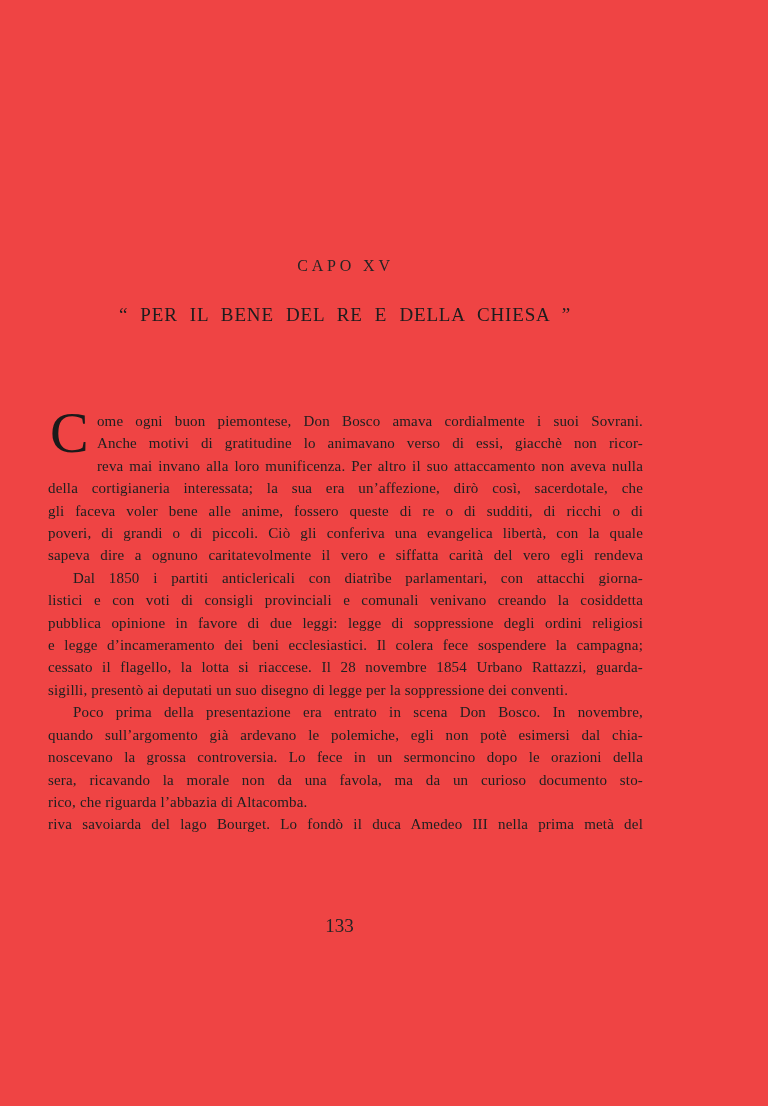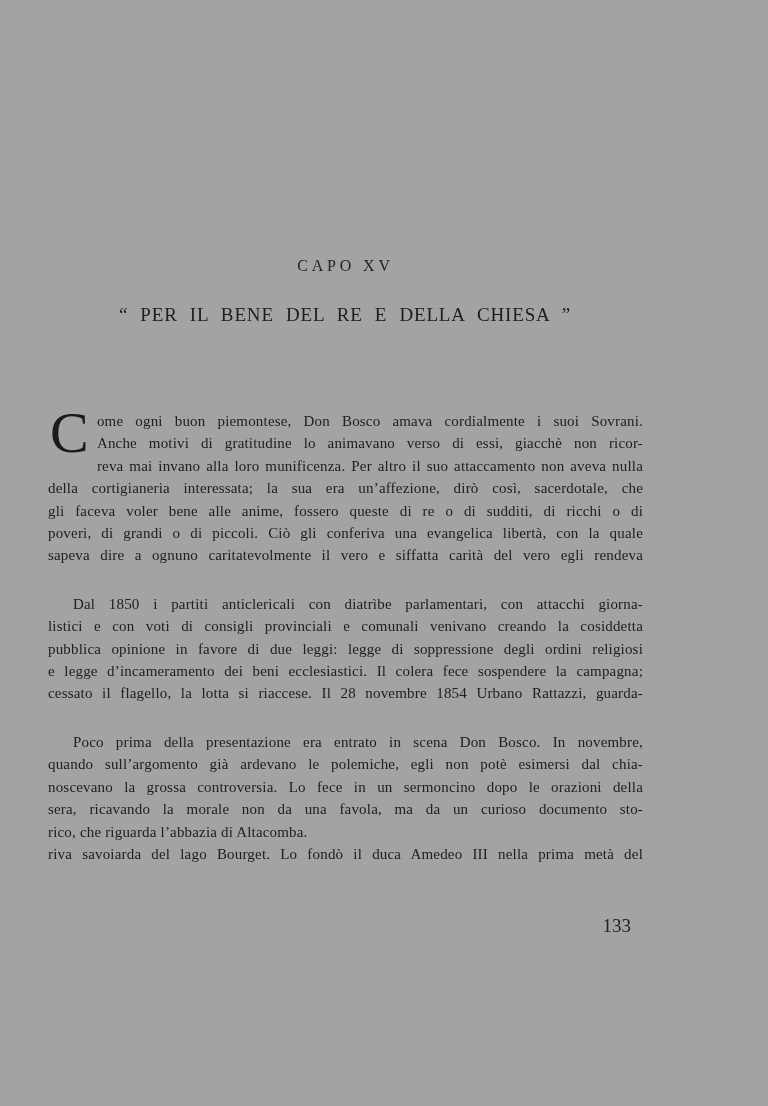--- a/index.html
+++ b/index.html
@@ -4,21 +4,21 @@
 <style>
   html, body {
     margin: 0;
     padding: 0;
     background: #e8e8e8;
   }
   .page {
     position: relative;
     width: 768px;
     height: 1106px;
-    background: #a3a3a3;
+    background: #ef4444;
     font-family: "Liberation Serif", "DejaVu Serif", serif;
     color: #1e1e1e;
     overflow: hidden;
   }
   .chapter-heading {
     position: absolute;
     left: 48px;
     top: 257px;
     width: 595px;
     text-align: center;
@@ -52,36 +52,35 @@
   }
   .pline {
     text-align: justify;
     text-align-last: justify;
   }
   .pline.last {
     text-align-last: left;
   }
   .pline.indent {
     text-indent: 25px;
-    margin-top: 26px;
   }
   .dropcap {
     float: left;
     font-size: 58px;
     line-height: 44px;
     height: 44px;
     margin: 1px 8px 0 2px;
     color: #1a1a1a;
   }
   .page-number {
     position: absolute;
     top: 915px;
     left: 48px;
     width: 583px;
-    text-align: right;
+    text-align: center;
     font-size: 19px;
     color: #242424;
   }
 </style>
 </head>
 <body>
 
 <div class="page">
   <div class="chapter-heading">CAPO XV</div>
   <div class="chapter-title">“ PER IL BENE DEL RE E DELLA CHIESA ”</div>
@@ -94,20 +93,21 @@
         <div class="pline">gli faceva voler bene alle anime, fossero queste di re o di sudditi, di ricchi o di</div>
         <div class="pline">poveri, di grandi o di piccoli. Ciò gli conferiva una evangelica libertà, con la quale</div>
         <div class="pline">sapeva dire a ognuno caritatevolmente il vero e siffatta carità del vero egli rendeva</div>
       </div>
       <div class="para">
         <div class="pline indent">Dal 1850 i partiti anticlericali con diatrìbe parlamentari, con attacchi giorna-</div>
         <div class="pline">listici e con voti di consigli provinciali e comunali venivano creando la cosiddetta</div>
         <div class="pline">pubblica opinione in favore di due leggi: legge di soppressione degli ordini religiosi</div>
         <div class="pline">e legge d’incameramento dei beni ecclesiastici. Il colera fece sospendere la campagna;</div>
         <div class="pline">cessato il flagello, la lotta si riaccese. Il 28 novembre 1854 Urbano Rattazzi, guarda-</div>
+        <div class="pline last">sigilli, presentò ai deputati un suo disegno di legge per la soppressione dei conventi.</div>
       </div>
       <div class="para">
         <div class="pline indent">Poco prima della presentazione era entrato in scena Don Bosco. In novembre,</div>
         <div class="pline">quando sull’argomento già ardevano le polemiche, egli non potè esimersi dal chia-</div>
         <div class="pline">noscevano la grossa controversia. Lo fece in un sermoncino dopo le orazioni della</div>
         <div class="pline">sera, ricavando la morale non da una favola, ma da un curioso documento sto-</div>
         <div class="pline last">rico, che riguarda l’abbazia di Altacomba.</div>
       </div>
       <div class="para">
         <div class="pline">riva savoiarda del lago Bourget. Lo fondò il duca Amedeo III nella prima metà del</div>

